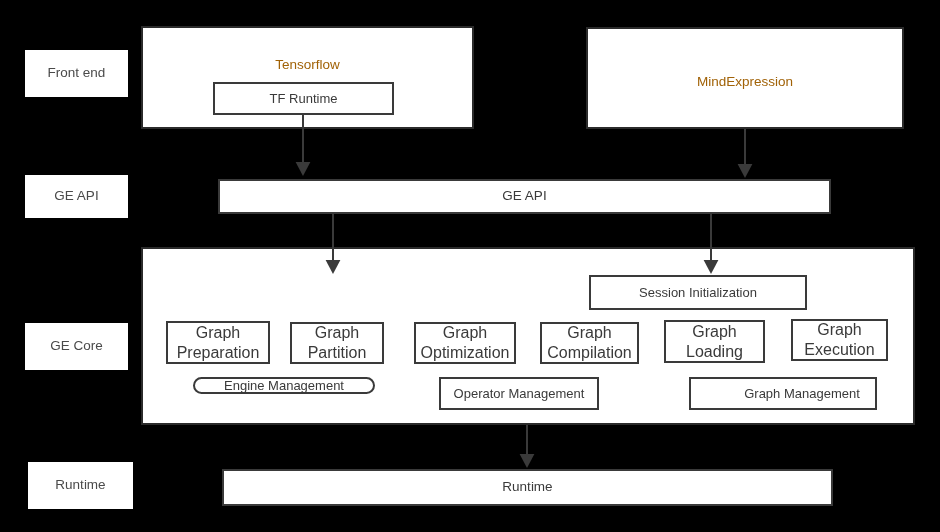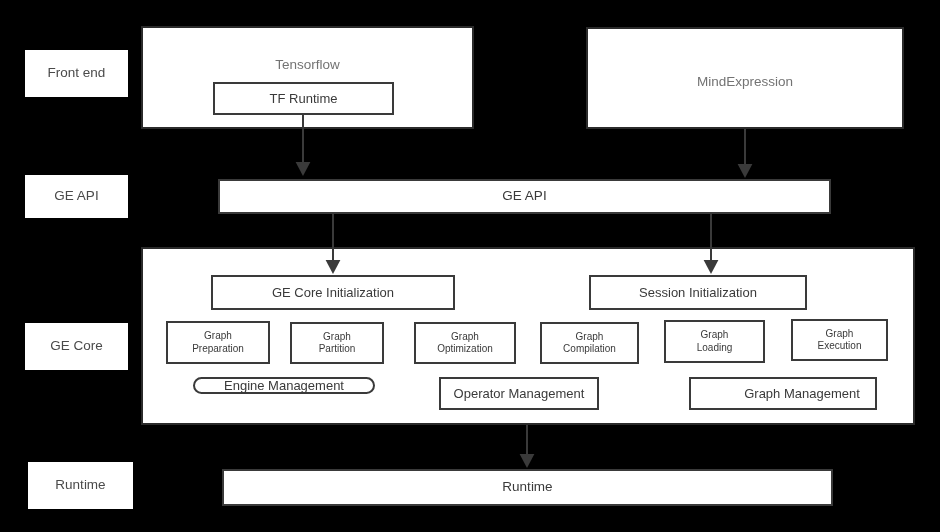--- a/index.html
+++ b/index.html
@@ -37,35 +37,35 @@
   .container-box {
     border: 2.5px solid #2b2b2b;
     background: #ffffff;
     align-items: flex-start;
     justify-content: center;
   }
   .container-title {
     position: absolute;
     width: 100%;
     text-align: center;
-    color: #737373;
+    color: #a16207;
     font-size: 13.5px;
   }
   
   .bar-box {
     border: 2.5px solid #3a3a3a;
     font-size: 13.5px;
   }
   
   .inner-box {
     border: 2px solid #3a3a3a;
     font-size: 13px;
   }
   .inner-box.small {
-    font-size: 10px;
+    font-size: 16px;
   }
   
   #arrows {
     position: absolute;
     left: 0;
     top: 0;
     width: 940px;
     height: 532px;
     pointer-events: none;
   }
@@ -101,23 +101,20 @@
   <div class="box container-box" style="left:586px; top:27px; width:318px; height:102px; align-items:center;">
     <div class="container-title" style="top:45px;">MindExpression</div>
   </div>
 
   <div class="box bar-box" style="left:218px; top:179px; width:613px; height:35px;">
     <span>GE API</span>
   </div>
 
   <div class="box container-box" style="left:141px; top:247px; width:774px; height:178px;"></div>
 
-  <div class="box inner-box" style="left:211px; top:275px; width:244px; height:35px;">
-    <span>GE Core Initialization</span>
-  </div>
   <div class="box inner-box" style="left:589px; top:275px; width:218px; height:35px;">
     <span>Session Initialization</span>
   </div>
 
   <div class="box inner-box small" style="left:166px; top:321px; width:104px; height:43px;">
     <span>Graph
 Preparation</span>
   </div>
   <div class="box inner-box small" style="left:290px; top:322px; width:94px; height:42px;">
     <span>Graph

